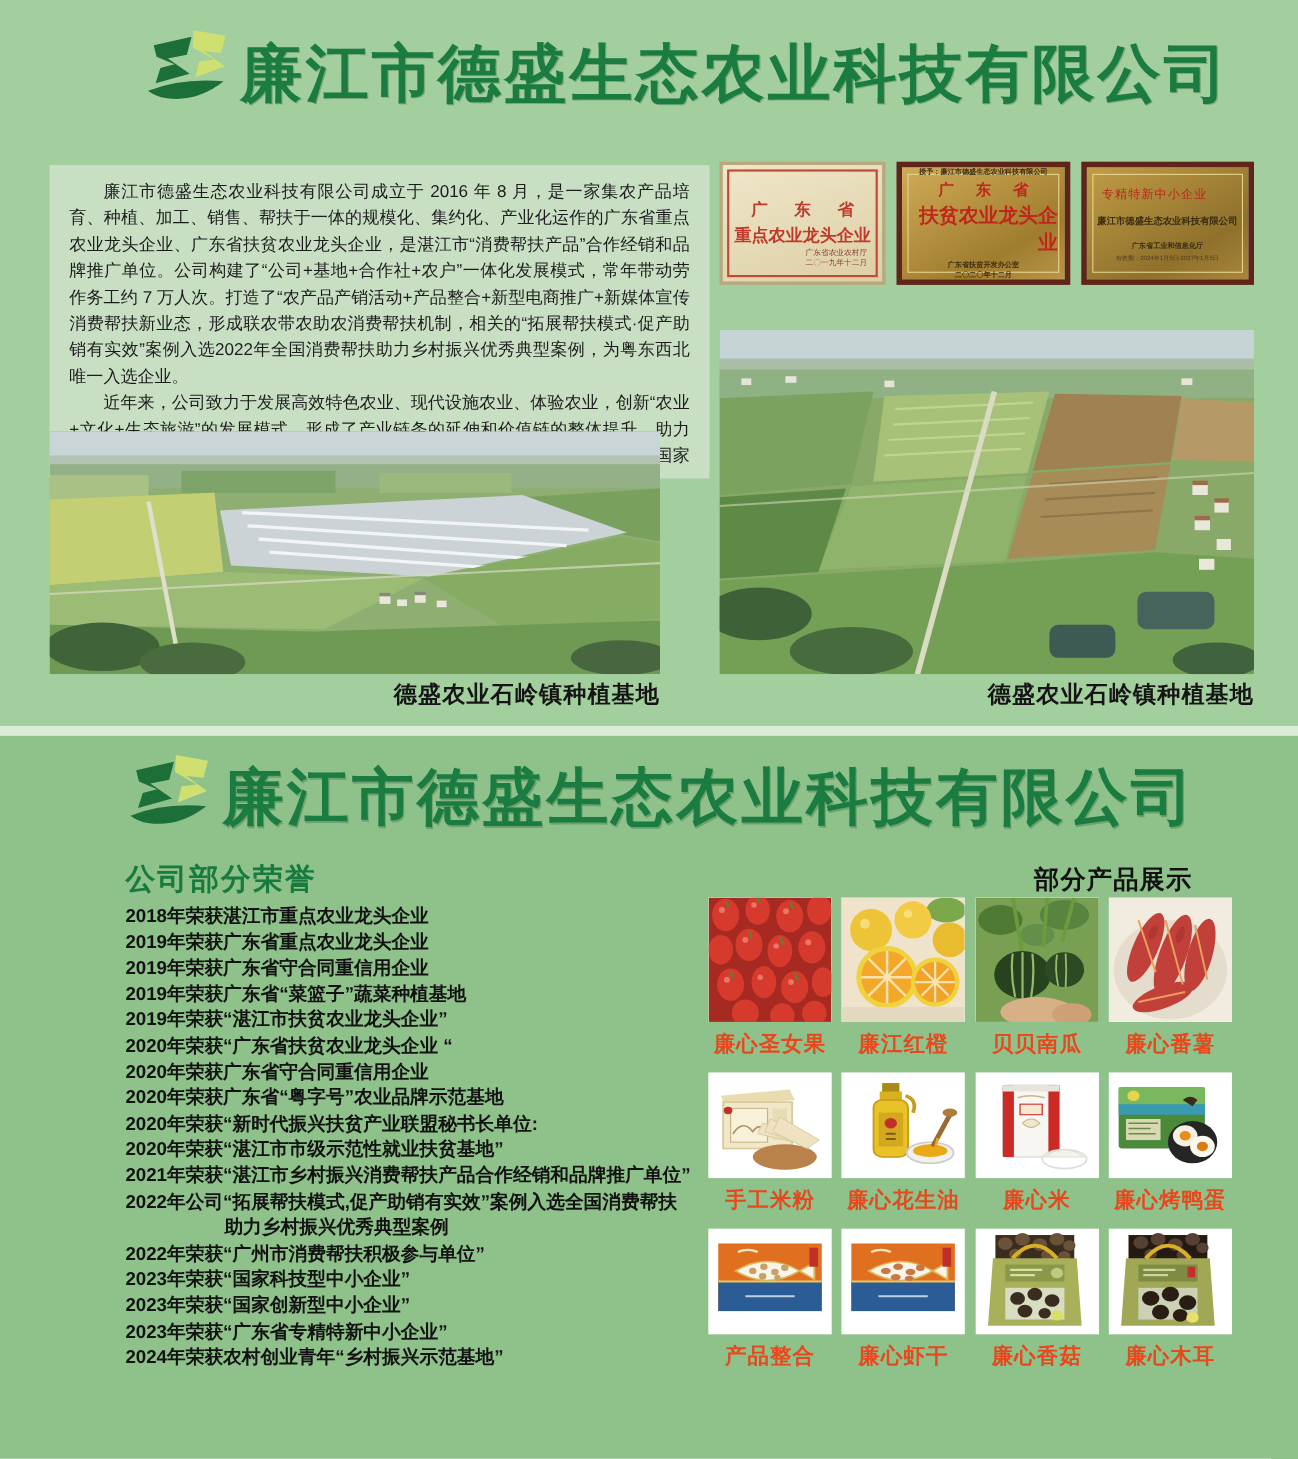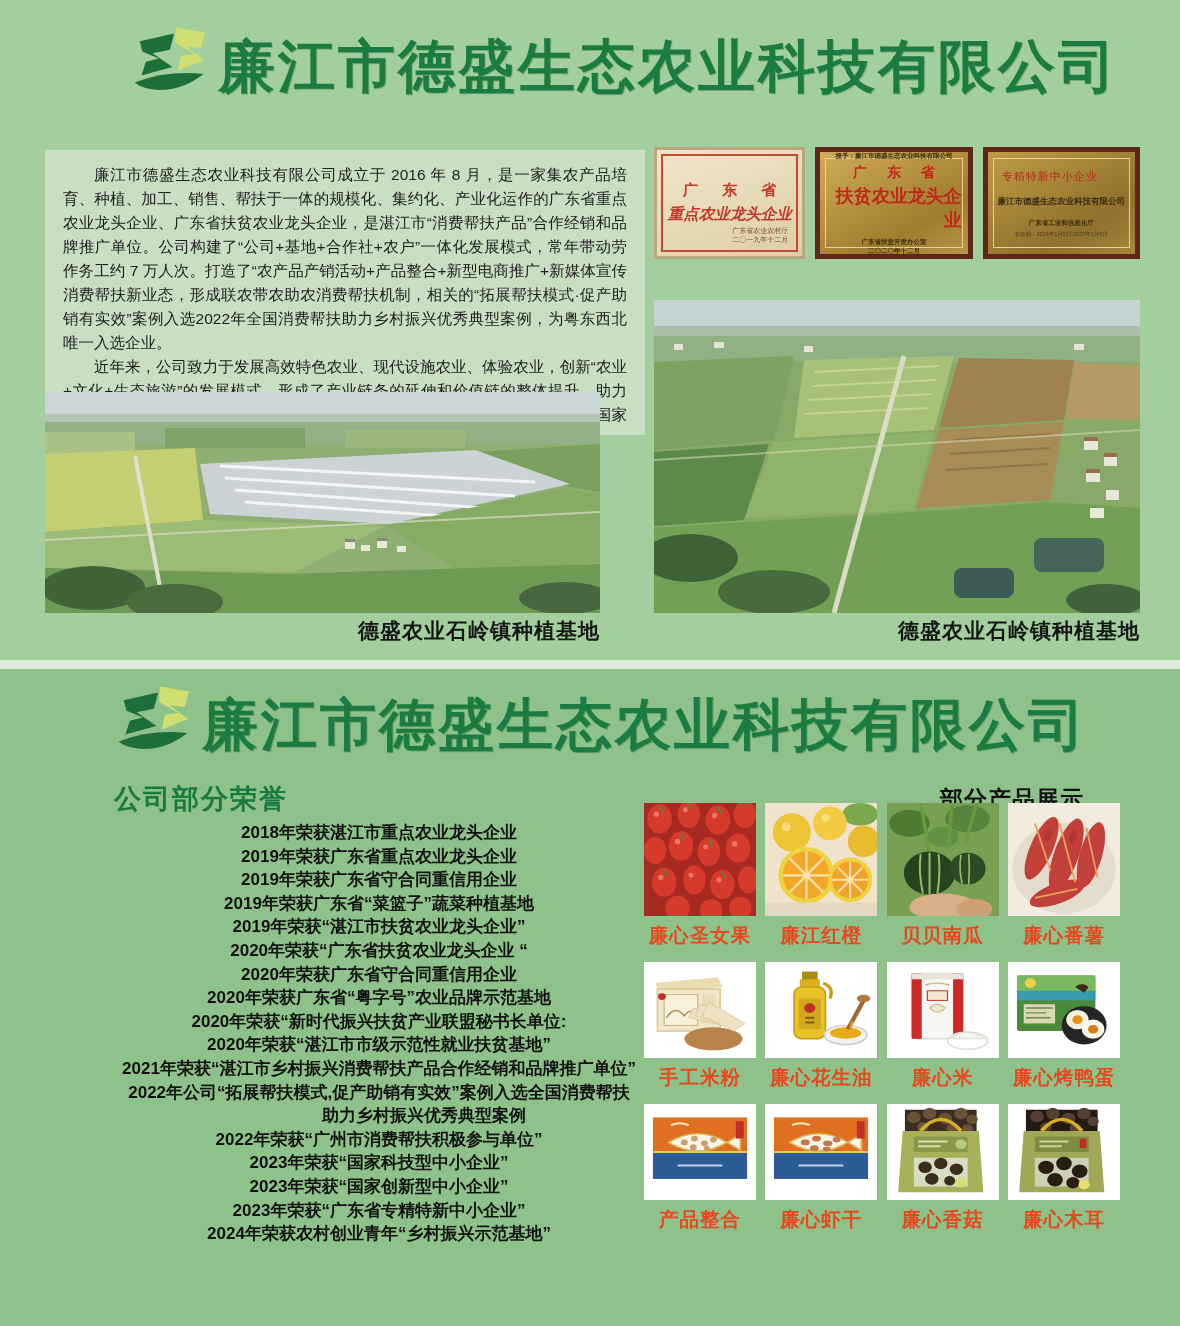--- a/index.html
+++ b/index.html
@@ -25,21 +25,21 @@
     text-align:justify;text-indent:2em;}
   
   #plaque-row{position:absolute;left:654px;top:147px;width:486px;height:112px;
     display:flex;gap:10px;}
   .plaque{box-sizing:border-box;height:112px;flex:1;}
   #plaque-1{background:linear-gradient(160deg,#f0e6c9,#dccfa6);border:3px solid #b9a87e;
     padding:4px;}
   #plaque-1 .inner{height:100%;box-sizing:border-box;border:2px solid #c44a35;
     display:flex;flex-direction:column;align-items:center;justify-content:center;position:relative;}
   #plaque-1 .region{color:#c1392b;font-weight:bold;font-size:15px;letter-spacing:10px;margin-left:10px;}
-  #plaque-1 .title{color:#c1392b;font-weight:bold;font-size:15.5px;margin-top:4px;font-style:italic;}
+  #plaque-1 .title{color:#c1392b;font-weight:bold;font-size:15.5px;margin-top:4px;}
   #plaque-1 .issuer-block{position:absolute;right:8px;bottom:6px;color:#8a4436;font-size:7px;
     text-align:center;line-height:9px;}
   .gold{border:5px solid #5f241a;padding:6px 5px;position:relative;}
   #plaque-2{background:linear-gradient(150deg,#cfac58,#a07c2e 70%,#b8954a);}
   #plaque-3{background:linear-gradient(150deg,#c09c46,#8f712c 70%,#a8863c);}
   .gold .goldframe{height:100%;box-sizing:border-box;border:1px solid #e8d490;
     display:flex;flex-direction:column;align-items:center;justify-content:center;}
   #plaque-2 .awardee{color:#3c2d10;font-size:6.5px;font-weight:bold;margin-bottom:3px;white-space:nowrap;}
   #plaque-2 .region{color:#c0271b;font-weight:bold;font-size:14px;letter-spacing:8px;margin-left:8px;}
   #plaque-2 .title{color:#c0271b;font-weight:bold;font-size:18px;margin-top:2px;text-align:right;}
@@ -55,26 +55,26 @@
   #photo-right{left:654px;top:300px;width:486px;height:313px;}
   .photo svg{display:block;width:100%;height:100%;}
   .photo-caption{position:absolute;font-size:21px;font-weight:600;color:#151515;
     text-align:right;letter-spacing:1px;}
   #caption-left{left:45px;top:617px;width:555px;}
   #caption-right{left:654px;top:617px;width:486px;}
   
   #honors-title{position:absolute;left:114px;top:112px;font-size:27px;font-weight:bold;
     color:#187a3f;letter-spacing:2px;}
   #honors-list{position:absolute;left:114px;top:152px;width:530px;}
-  .honor{font-size:17px;font-weight:bold;color:#121212;line-height:23.6px;white-space:nowrap;text-align:center;}
+  .honor{font-size:17px;font-weight:bold;color:#121212;line-height:23.6px;white-space:nowrap;}
   .honor.indent{padding-left:90px;}
   
   #products-title{position:absolute;left:940px;top:115px;width:200px;font-size:23px;
     font-weight:bold;color:#111;letter-spacing:1px;}
-  #product-grid{position:absolute;left:644px;top:134px;width:476px;
+  #product-grid{position:absolute;left:644px;top:147px;width:476px;
     display:grid;grid-template-columns:repeat(4,112px);column-gap:9.3px;row-gap:13px;}
   .product-cell{display:flex;flex-direction:column;align-items:center;}
   .product-img{width:112px;background:#ffffff;overflow:hidden;}
   .product-img svg{display:block;width:100%;height:100%;}
   .img-tall{height:113px;}
   .img-reg{height:96px;}
   .product-label{margin-top:6px;font-size:19.5px;font-weight:bold;color:#e8481e;
     letter-spacing:1px;white-space:nowrap;}
 </style>
 </head>

